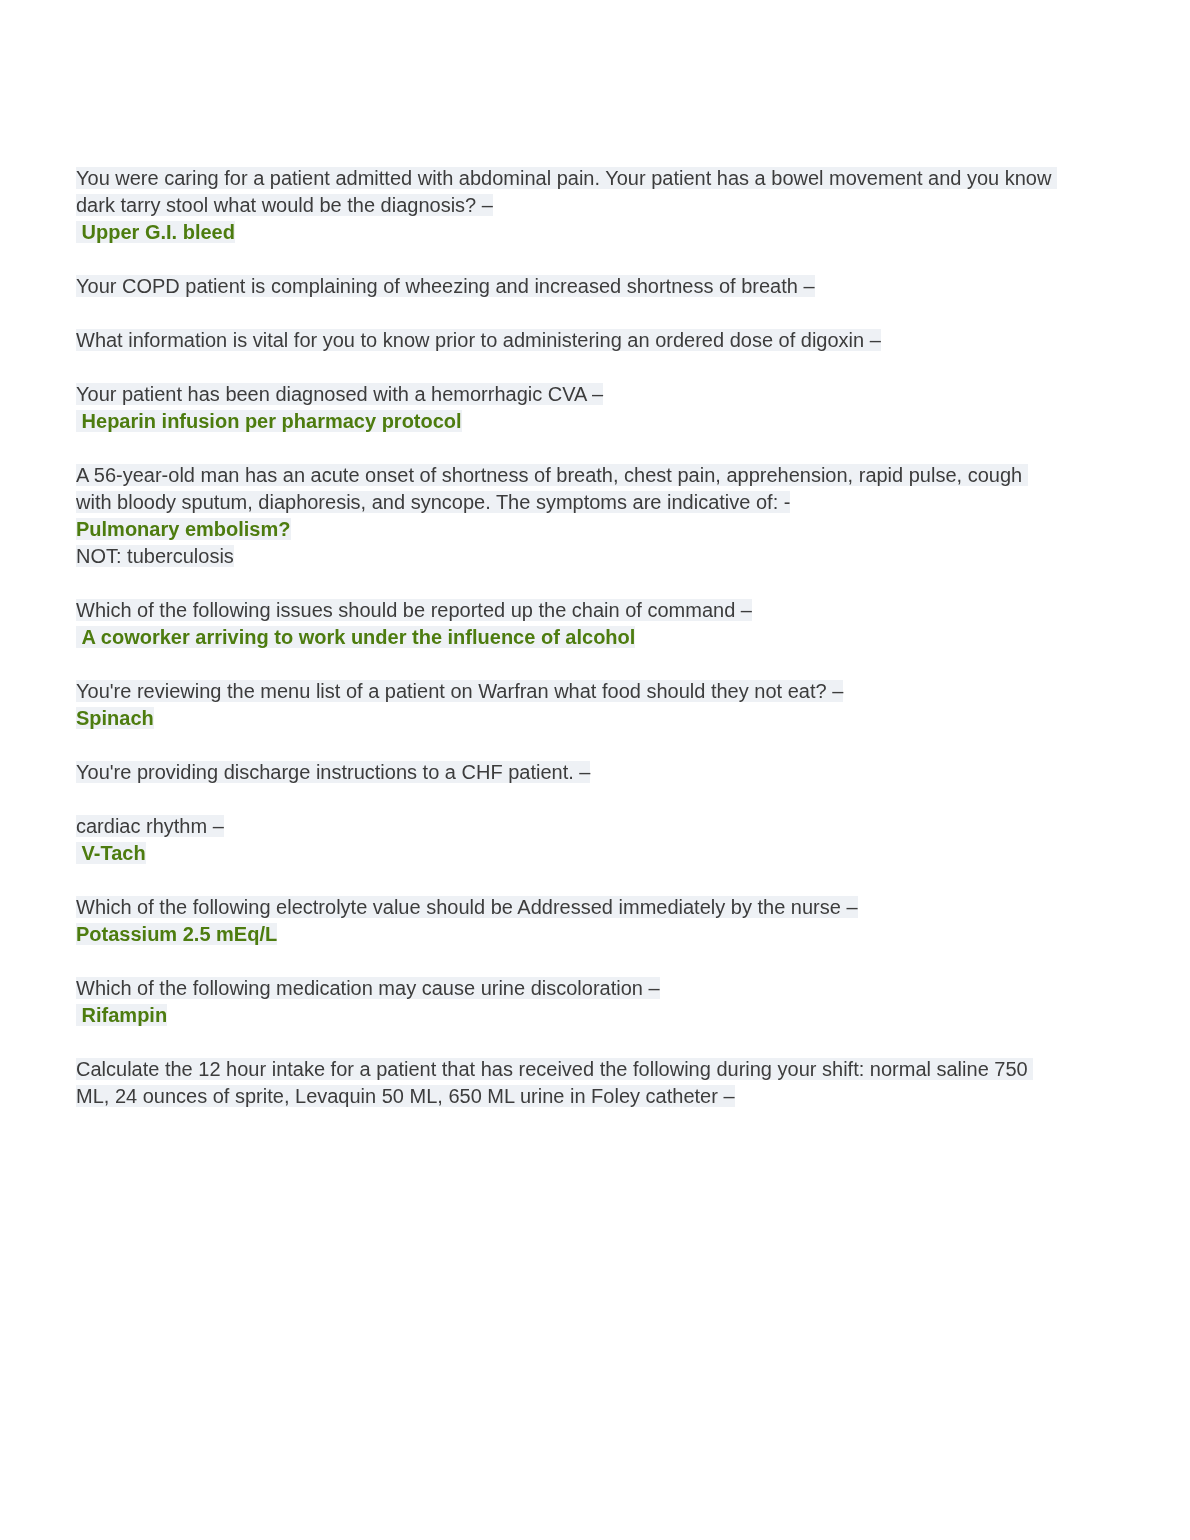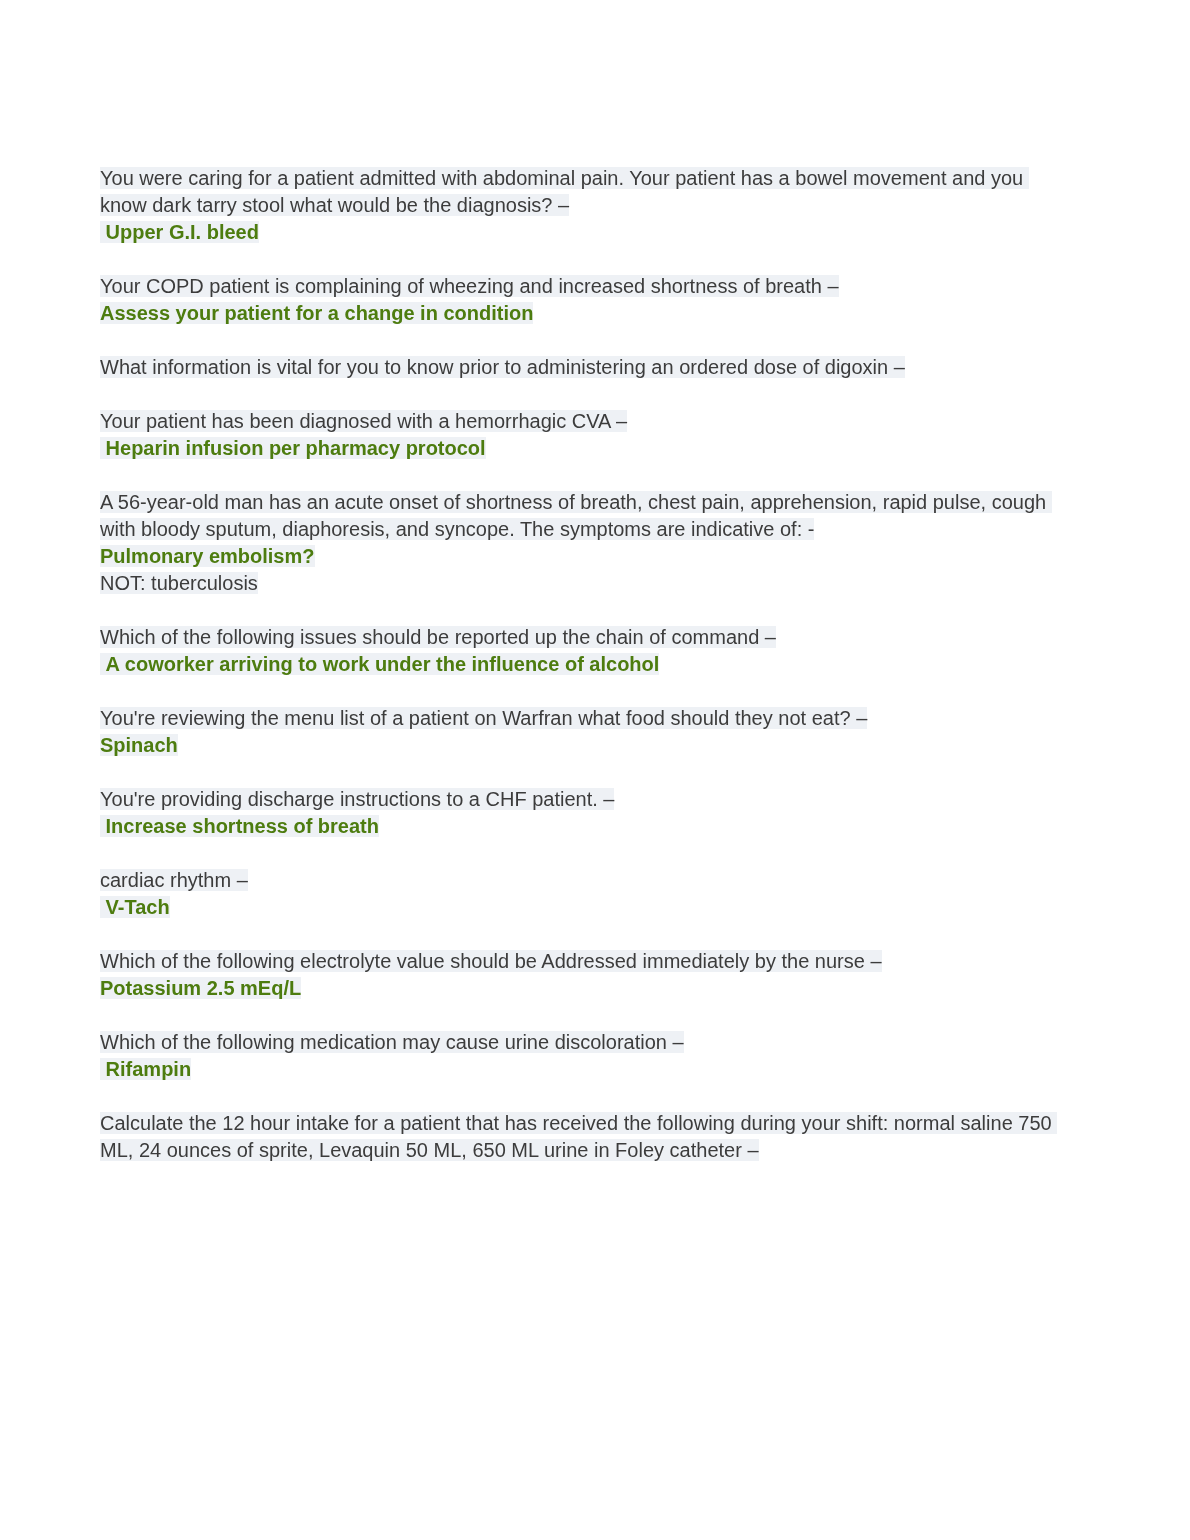--- a/index.html
+++ b/index.html
@@ -9,21 +9,21 @@
   }
   .page {
     position: relative;
     width: 1190px;
     height: 1540px;
     background: #ffffff;
     overflow: hidden;
     font-family: "Liberation Sans", "DejaVu Sans", sans-serif;
   }
   .content {
-    padding: 165px 138px 0 100px;
+    padding: 165px 138px 0 76px;
     font-size: 20px;
     line-height: 27px;
     color: #3c3c3c;
   }
   .block {
     margin: 0 0 27px 0;
   }
   .line {
     white-space: pre-wrap;
   }
@@ -41,21 +41,20 @@
 <body>
 
 <div class="page">
   <div class="content" id="doc">
       <div class="block">
         <div class="line"><span class="hl">You were caring for a patient admitted with abdominal pain. Your patient has a bowel movement and you know dark tarry stool what would be the diagnosis? –</span></div>
         <div class="line bold"><span class="hl"> Upper G.I. bleed</span></div>
       </div>
       <div class="block">
         <div class="line"><span class="hl">Your COPD patient is complaining of wheezing and increased shortness of breath –</span></div>
-        <div class="line bold"><span class="hl">Assess your patient for a change in condition</span></div>
       </div>
       <div class="block">
         <div class="line"><span class="hl">What information is vital for you to know prior to administering an ordered dose of digoxin –</span></div>
       </div>
       <div class="block">
         <div class="line"><span class="hl">Your patient has been diagnosed with a hemorrhagic CVA –</span></div>
         <div class="line bold"><span class="hl"> Heparin infusion per pharmacy protocol</span></div>
       </div>
       <div class="block">
         <div class="line"><span class="hl">A 56-year-old man has an acute onset of shortness of breath, chest pain, apprehension, rapid pulse, cough with bloody sputum, diaphoresis, and syncope. The symptoms are indicative of: -</span></div>
@@ -65,21 +64,20 @@
       <div class="block">
         <div class="line"><span class="hl">Which of the following issues should be reported up the chain of command –</span></div>
         <div class="line bold"><span class="hl"> A coworker arriving to work under the influence of alcohol</span></div>
       </div>
       <div class="block">
         <div class="line"><span class="hl">You're reviewing the menu list of a patient on Warfran what food should they not eat? –</span></div>
         <div class="line bold"><span class="hl">Spinach</span></div>
       </div>
       <div class="block">
         <div class="line"><span class="hl">You're providing discharge instructions to a CHF patient. –</span></div>
-        <div class="line bold"><span class="hl"> Increase shortness of breath</span></div>
       </div>
       <div class="block">
         <div class="line"><span class="hl">cardiac rhythm –</span></div>
         <div class="line bold"><span class="hl"> V-Tach</span></div>
       </div>
       <div class="block">
         <div class="line"><span class="hl">Which of the following electrolyte value should be Addressed immediately by the nurse –</span></div>
         <div class="line bold"><span class="hl">Potassium 2.5 mEq/L</span></div>
       </div>
       <div class="block">

